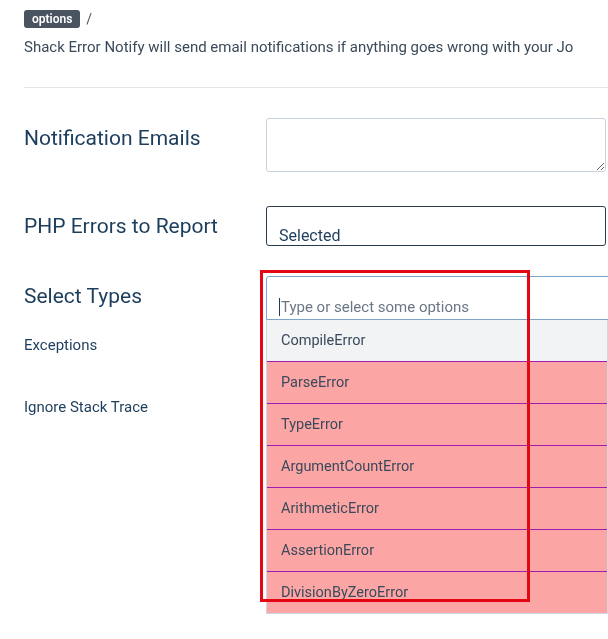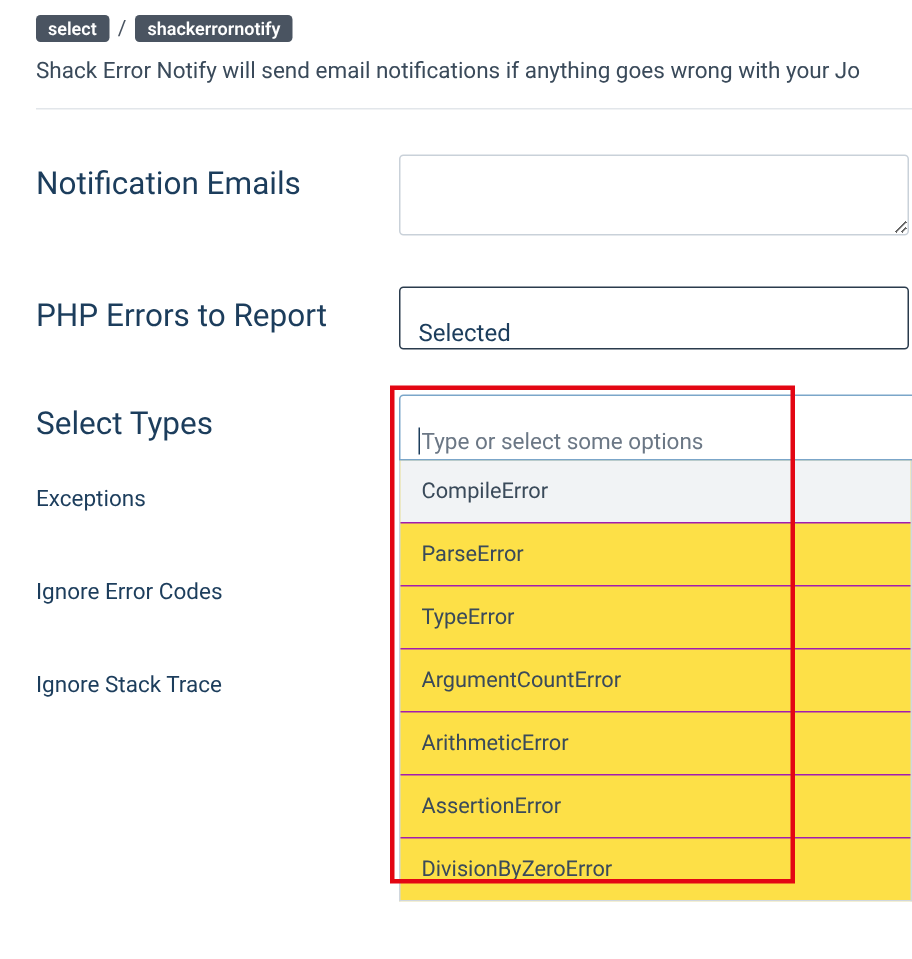--- a/index.html
+++ b/index.html
@@ -34,21 +34,21 @@
       padding: 2px 8px;
       border-radius: 3px;
     }
     .breadcrumb-sep {
       color: #4a5461;
       font-size: 14px;
     }
     .description {
       font-size: 15px;
       color: #3a4a5a;
-      margin-bottom: 16px;
+      margin-bottom: 31px;
       white-space: nowrap;
       overflow: hidden;
     }
     hr.divider {
       border: none;
       border-top: 1px solid #e2e6ea;
       margin: 0 0 30px 0;
     }
     .form-row {
       display: flex;
@@ -73,26 +73,26 @@
       border-radius: 3px;
       padding: 8px 12px;
       font-size: 15px;
       background: #fff;
     }
     .select-input {
       width: 340px;
       height: 40px;
       border: 1.5px solid #2a3b4d;
       border-radius: 3px;
-      padding: 20px 12px;
+      padding: 0 12px;
       font-size: 16px;
       color: #1c3d5c;
       background: #fff;
       display: flex;
-      align-items: flex-start;
+      align-items: flex-end;
     }
     .multiselect-region {
       position: relative;
     }
     .highlight-box {
       position: absolute;
       left: -6px;
       top: -6px;
       right: 78px;
       bottom: -6px;
@@ -119,21 +119,21 @@
       vertical-align: middle;
       margin-right: 1px;
       position: relative;
       top: -1px;
     }
     .dropdown {
       width: 342px;
       border-left: 1px solid #d0d7de;
       border-right: 1px solid #d0d7de;
       border-bottom: 1px solid #d0d7de;
-      background: #fde047;
+      background: #fca5a5;
     }
     .dropdown-option {
       padding: 12px 14px;
       font-size: 14.5px;
       color: #3a4a5a;
       border-top: 1px solid #a21caf;
       cursor: pointer;
     }
     .dropdown-option:first-child { border-top: none; }
     .dropdown-option.hover {
@@ -151,23 +151,22 @@
       font-size: 15px;
       color: #1c3d5c;
     }
   </style>
 </head>
 <body>
 
 <div class="container">
 
   <div class="breadcrumb">
-    <span class="breadcrumb-badge">select</span>
+    <span class="breadcrumb-badge">options</span>
     <span class="breadcrumb-sep">/</span>
-    <span class="breadcrumb-badge">shackerrornotify</span>
   </div>
 
   <div class="description">Shack Error Notify will send email notifications if anything goes wrong with your Jo</div>
 
   <hr class="divider">
 
   <div class="form-row">
     <div class="label">Notification Emails</div>
     <div class="field">
       <textarea class="text-input" value="" style=""></textarea>
@@ -196,17 +195,16 @@
         <div class="dropdown-option">TypeError</div>
         <div class="dropdown-option">ArgumentCountError</div>
         <div class="dropdown-option">ArithmeticError</div>
         <div class="dropdown-option">AssertionError</div>
         <div class="dropdown-option">DivisionByZeroError</div>
       </div>
     </div>
 
     <div class="stacked-rows">
       <div class="label">Exceptions</div>
-      <div class="label">Ignore Error Codes</div>
       <div class="label">Ignore Stack Trace</div>
     </div>
   </div>
 </div>
 
 </body></html>

